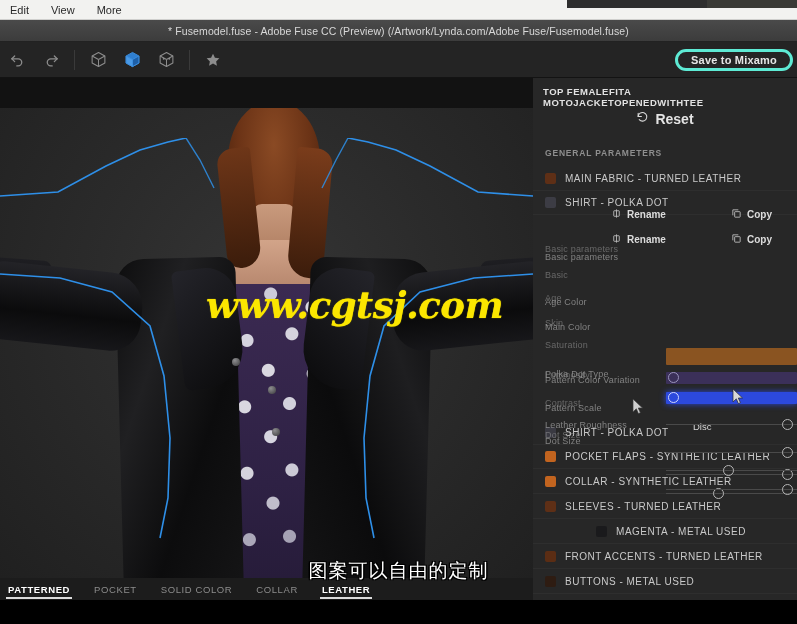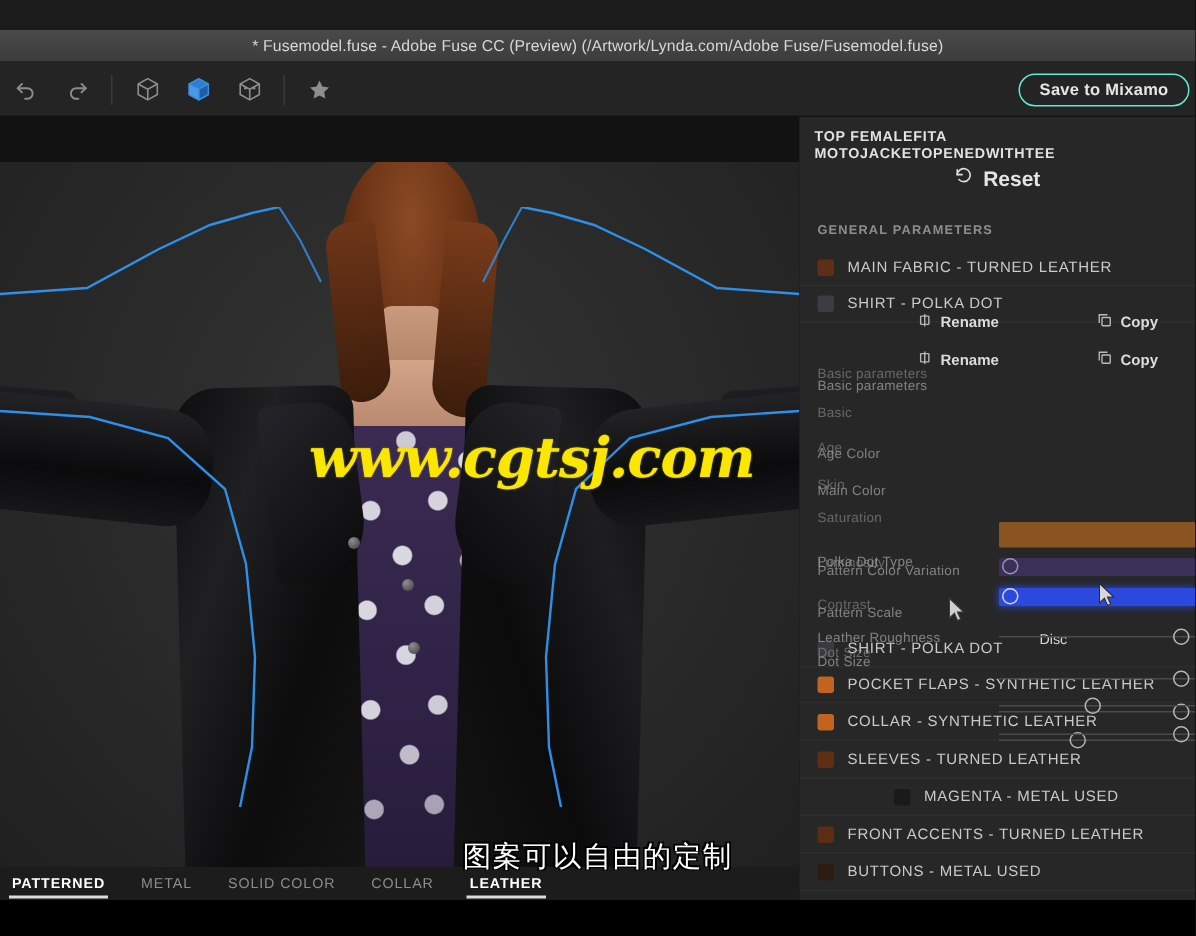--- a/index.html
+++ b/index.html
@@ -44,21 +44,21 @@
   }
   .tb-btn {
     width: 34px; height: 36px; display: flex; align-items: center; justify-content: center;
     color: #8d8d8d;
   }
   .tb-btn.active { color: #3b8ede; }
   .tb-sep { width: 1px; height: 20px; background: #3a3a3a; margin: 0 6px; }
   .save-btn {
     position: absolute; right: 4px; top: 7px;
     height: 22px; padding: 0 13px;
-    border: 1px solid #5eead4; border-radius: 11px;
+    border: 3px solid #5eead4; border-radius: 11px;
     color: #e6e6e6; font-size: 11px; font-weight: bold;
     display: flex; align-items: center; background: transparent;
     letter-spacing: .2px;
   }
 
   
   .stage { position: absolute; left: 0; top: 78px; width: 533px; height: 546px; background: #121212; overflow: hidden; }
   .rightpanel { position: absolute; left: 533px; top: 78px; width: 264px; height: 546px; background: #272727; overflow: hidden; }
 
   
@@ -235,20 +235,27 @@
     font-family: "DejaVu Sans", sans-serif;
     text-shadow: -1.2px -1.2px 0 #000, 1.2px -1.2px 0 #000, -1.2px 1.2px 0 #000, 1.2px 1.2px 0 #000;
   }
   .bottombar { position: absolute; left: 0; top: 600px; width: 797px; height: 24px; background: #000; z-index: 30; }
 </style>
 </head>
 <body>
 
 <div id="app">
 
+  <div class="menubar">
+    <span class="mi">Edit</span>
+    <span class="mi">View</span>
+    <span class="mi">More</span>
+    <div class="menubar-right"></div>
+    <div class="menubar-right2"></div>
+  </div>
 
   <div class="titlebar">
     <span class="title">* Fusemodel.fuse - Adobe Fuse CC (Preview) (/Artwork/Lynda.com/Adobe Fuse/Fusemodel.fuse)</span>
   </div>
 
   <div class="toolbar">
     <div class="tb-btn">
       <svg width="17" height="17" viewBox="0 0 24 24" fill="none" stroke="currentColor" stroke-width="1.8" stroke-linecap="round">
         <path d="M8 7 L4 11 L8 15"></path>
           <path d="M4 11 h9 a5 5 0 0 1 0 10 h-2"></path>
@@ -331,21 +338,21 @@
         <path d="M533 58 L478 54 L430 28 L396 12 L368 4 L348 0" fill="none" stroke="#2e8fe8" stroke-width="1.6"></path>
         <path d="M533 136 L474 140 L420 154 L384 188 L370 238 L364 300 L366 360 L374 400" fill="none" stroke="#2e8fe8" stroke-width="1.6"></path>
         <path d="M186 0 L200 22 L214 50" fill="none" stroke="#2e8fe8" stroke-width="1.4" opacity=".85"></path>
         <path d="M348 0 L336 22 L322 50" fill="none" stroke="#2e8fe8" stroke-width="1.4" opacity=".85"></path>
       </svg>
     </div>
 
 
     <div class="mattabs">
       <div class="mattab active">PATTERNED</div>
-      <div class="mattab">METAL</div>
+      <div class="mattab">POCKET</div>
       <div class="mattab">SOLID COLOR</div>
       <div class="mattab">COLLAR</div>
       <div class="mattab active">LEATHER</div>
     </div>
 
     <div class="swatches" id="swatch-strip">
         <div class="sw" style="background: repeating-linear-gradient(45deg, rgba(255, 255, 255, 0.1) 0px, rgba(255, 255, 255, 0.1) 3px, rgba(0, 0, 0, 0.14) 3px, rgba(0, 0, 0, 0.14) 6px), repeating-linear-gradient(-45deg, rgba(255, 255, 255, 0.06) 0px, rgba(255, 255, 255, 0.06) 4px, rgba(0, 0, 0, 0.1) 4px, rgba(0, 0, 0, 0.1) 8px) rgb(217, 205, 180);"></div>
         <div class="sw" style="background: repeating-linear-gradient(45deg, rgba(255, 255, 255, 0.1) 0px, rgba(255, 255, 255, 0.1) 3px, rgba(0, 0, 0, 0.14) 3px, rgba(0, 0, 0, 0.14) 6px), repeating-linear-gradient(-45deg, rgba(255, 255, 255, 0.06) 0px, rgba(255, 255, 255, 0.06) 4px, rgba(0, 0, 0, 0.1) 4px, rgba(0, 0, 0, 0.1) 8px) rgb(74, 31, 44);"></div>
         <div class="sw" style="background: repeating-linear-gradient(45deg, rgba(255, 255, 255, 0.1) 0px, rgba(255, 255, 255, 0.1) 3px, rgba(0, 0, 0, 0.14) 3px, rgba(0, 0, 0, 0.14) 6px), repeating-linear-gradient(-45deg, rgba(255, 255, 255, 0.06) 0px, rgba(255, 255, 255, 0.06) 4px, rgba(0, 0, 0, 0.1) 4px, rgba(0, 0, 0, 0.1) 8px) rgb(185, 185, 182);"></div>
         <div class="sw" style="background: repeating-linear-gradient(45deg, rgba(255, 255, 255, 0.1) 0px, rgba(255, 255, 255, 0.1) 3px, rgba(0, 0, 0, 0.14) 3px, rgba(0, 0, 0, 0.14) 6px), repeating-linear-gradient(-45deg, rgba(255, 255, 255, 0.06) 0px, rgba(255, 255, 255, 0.06) 4px, rgba(0, 0, 0, 0.1) 4px, rgba(0, 0, 0, 0.1) 8px) rgb(142, 38, 48);"></div>

